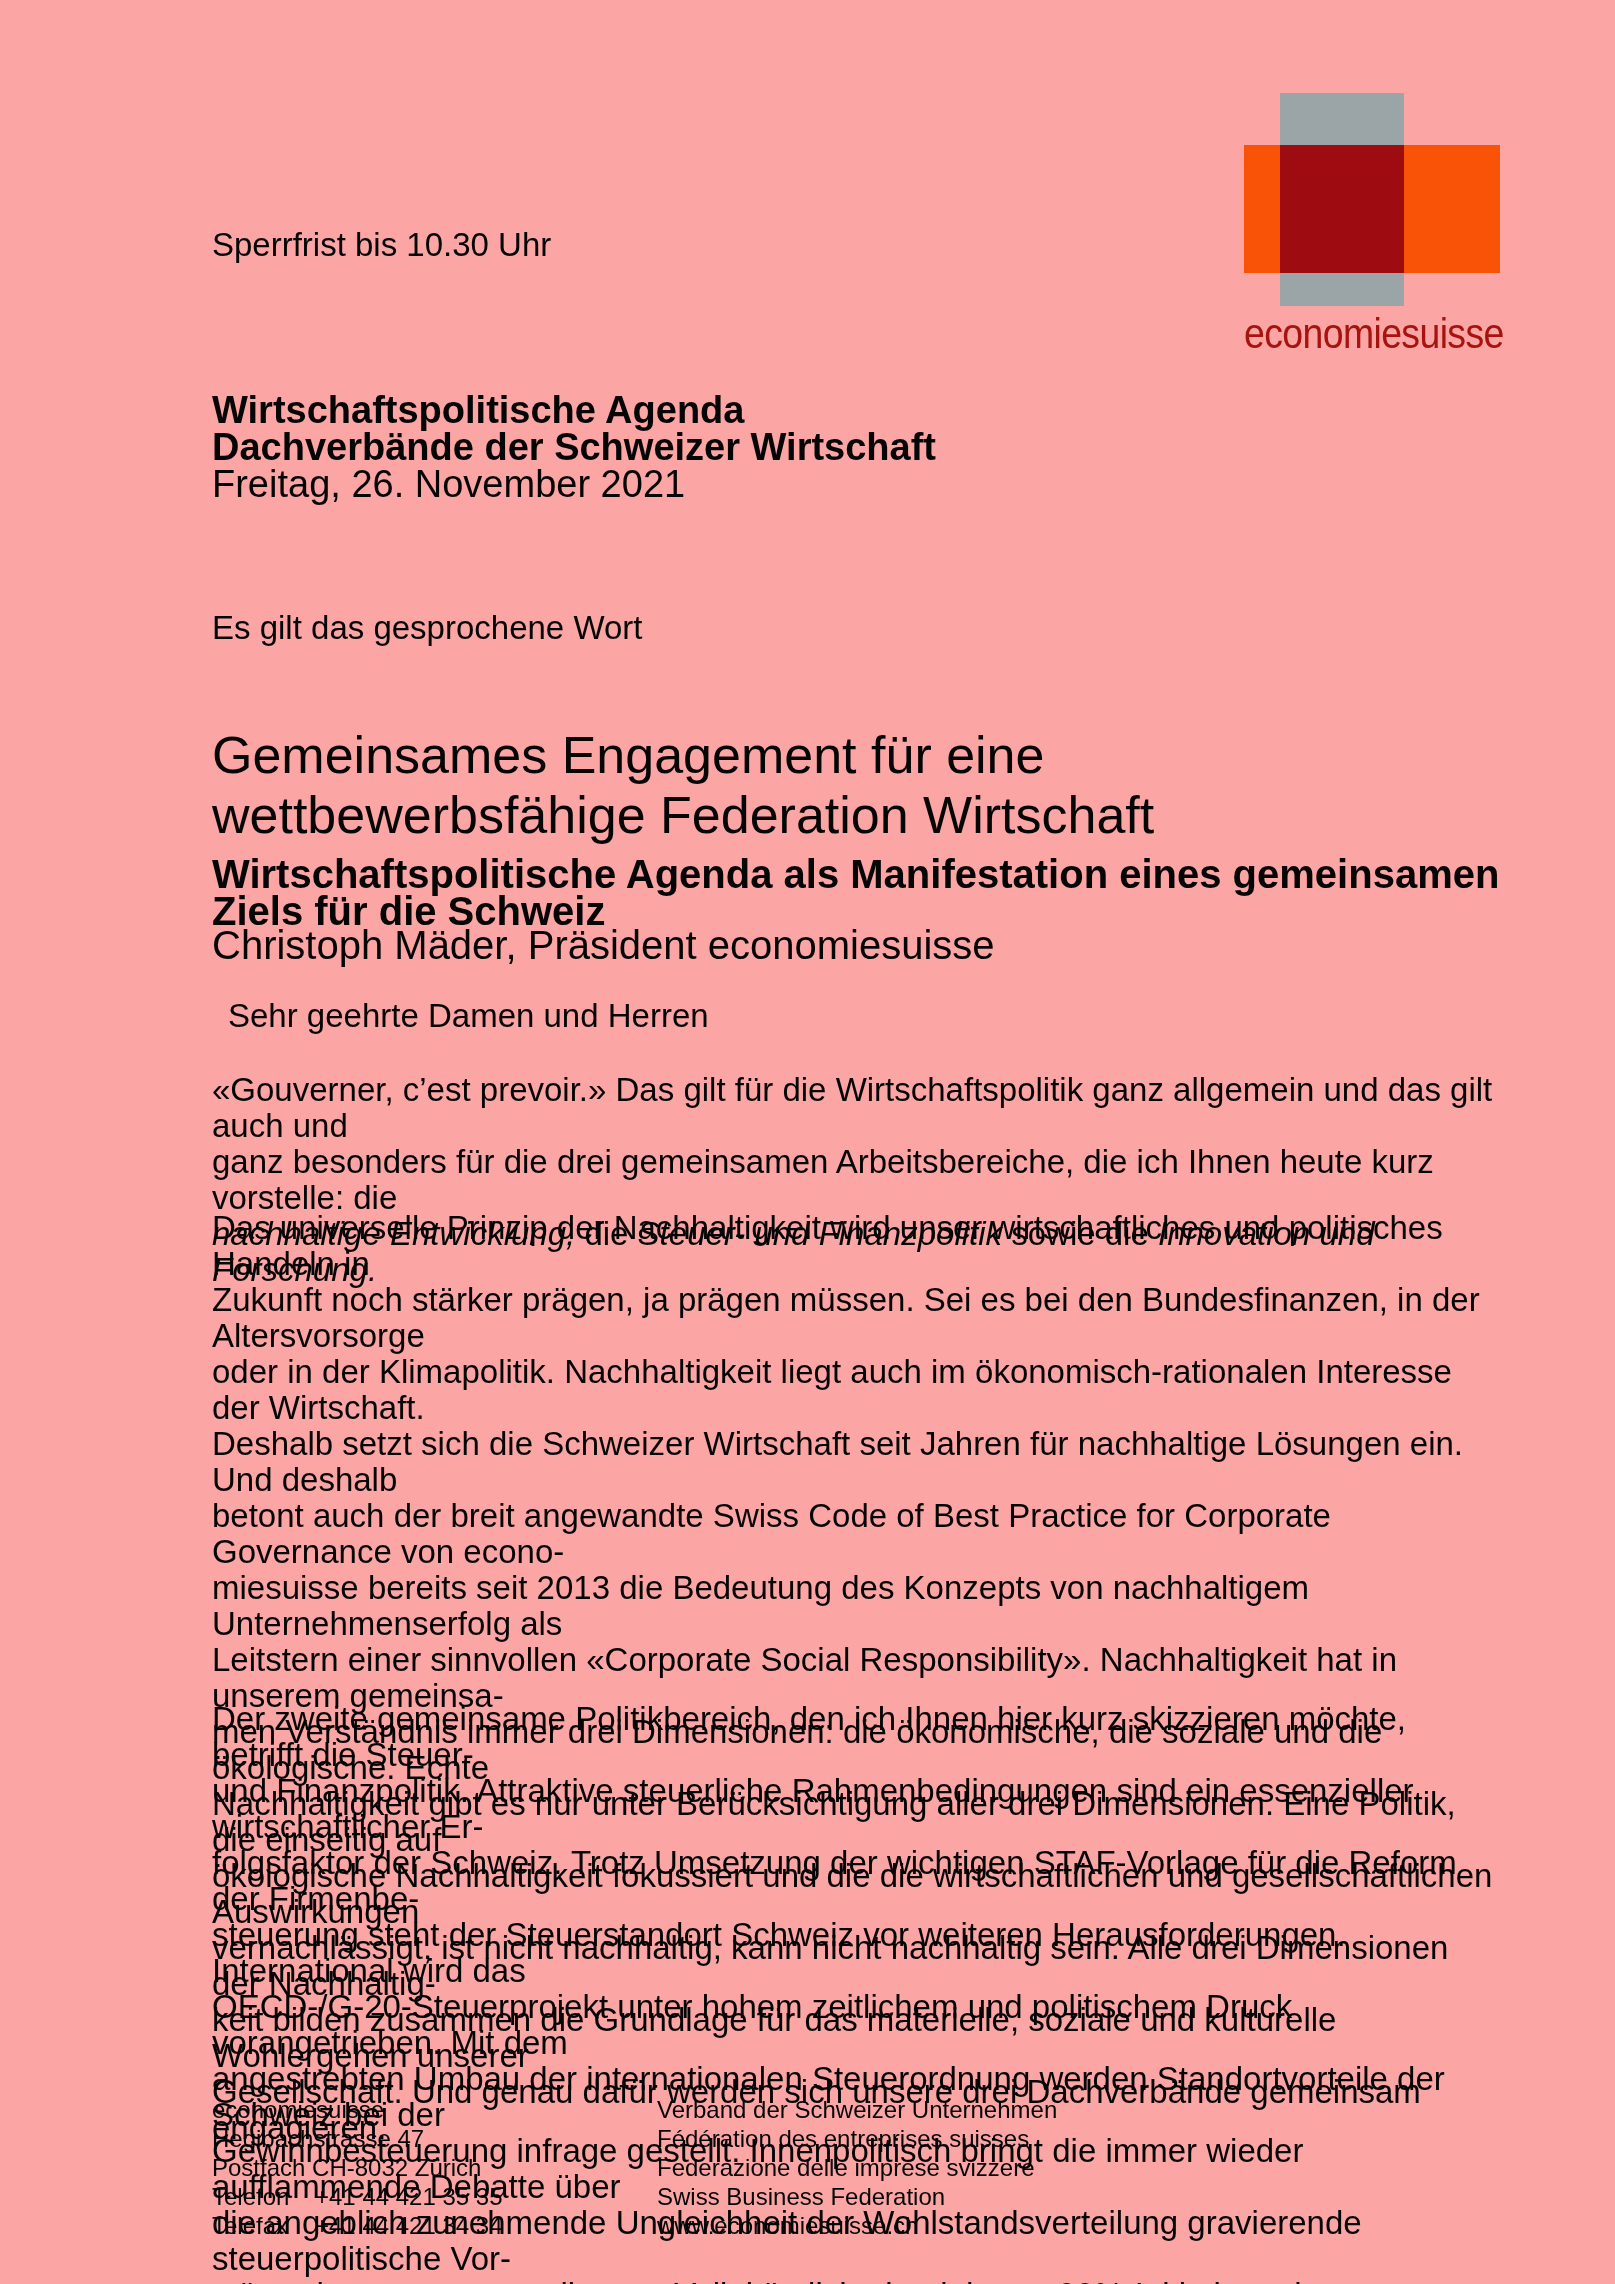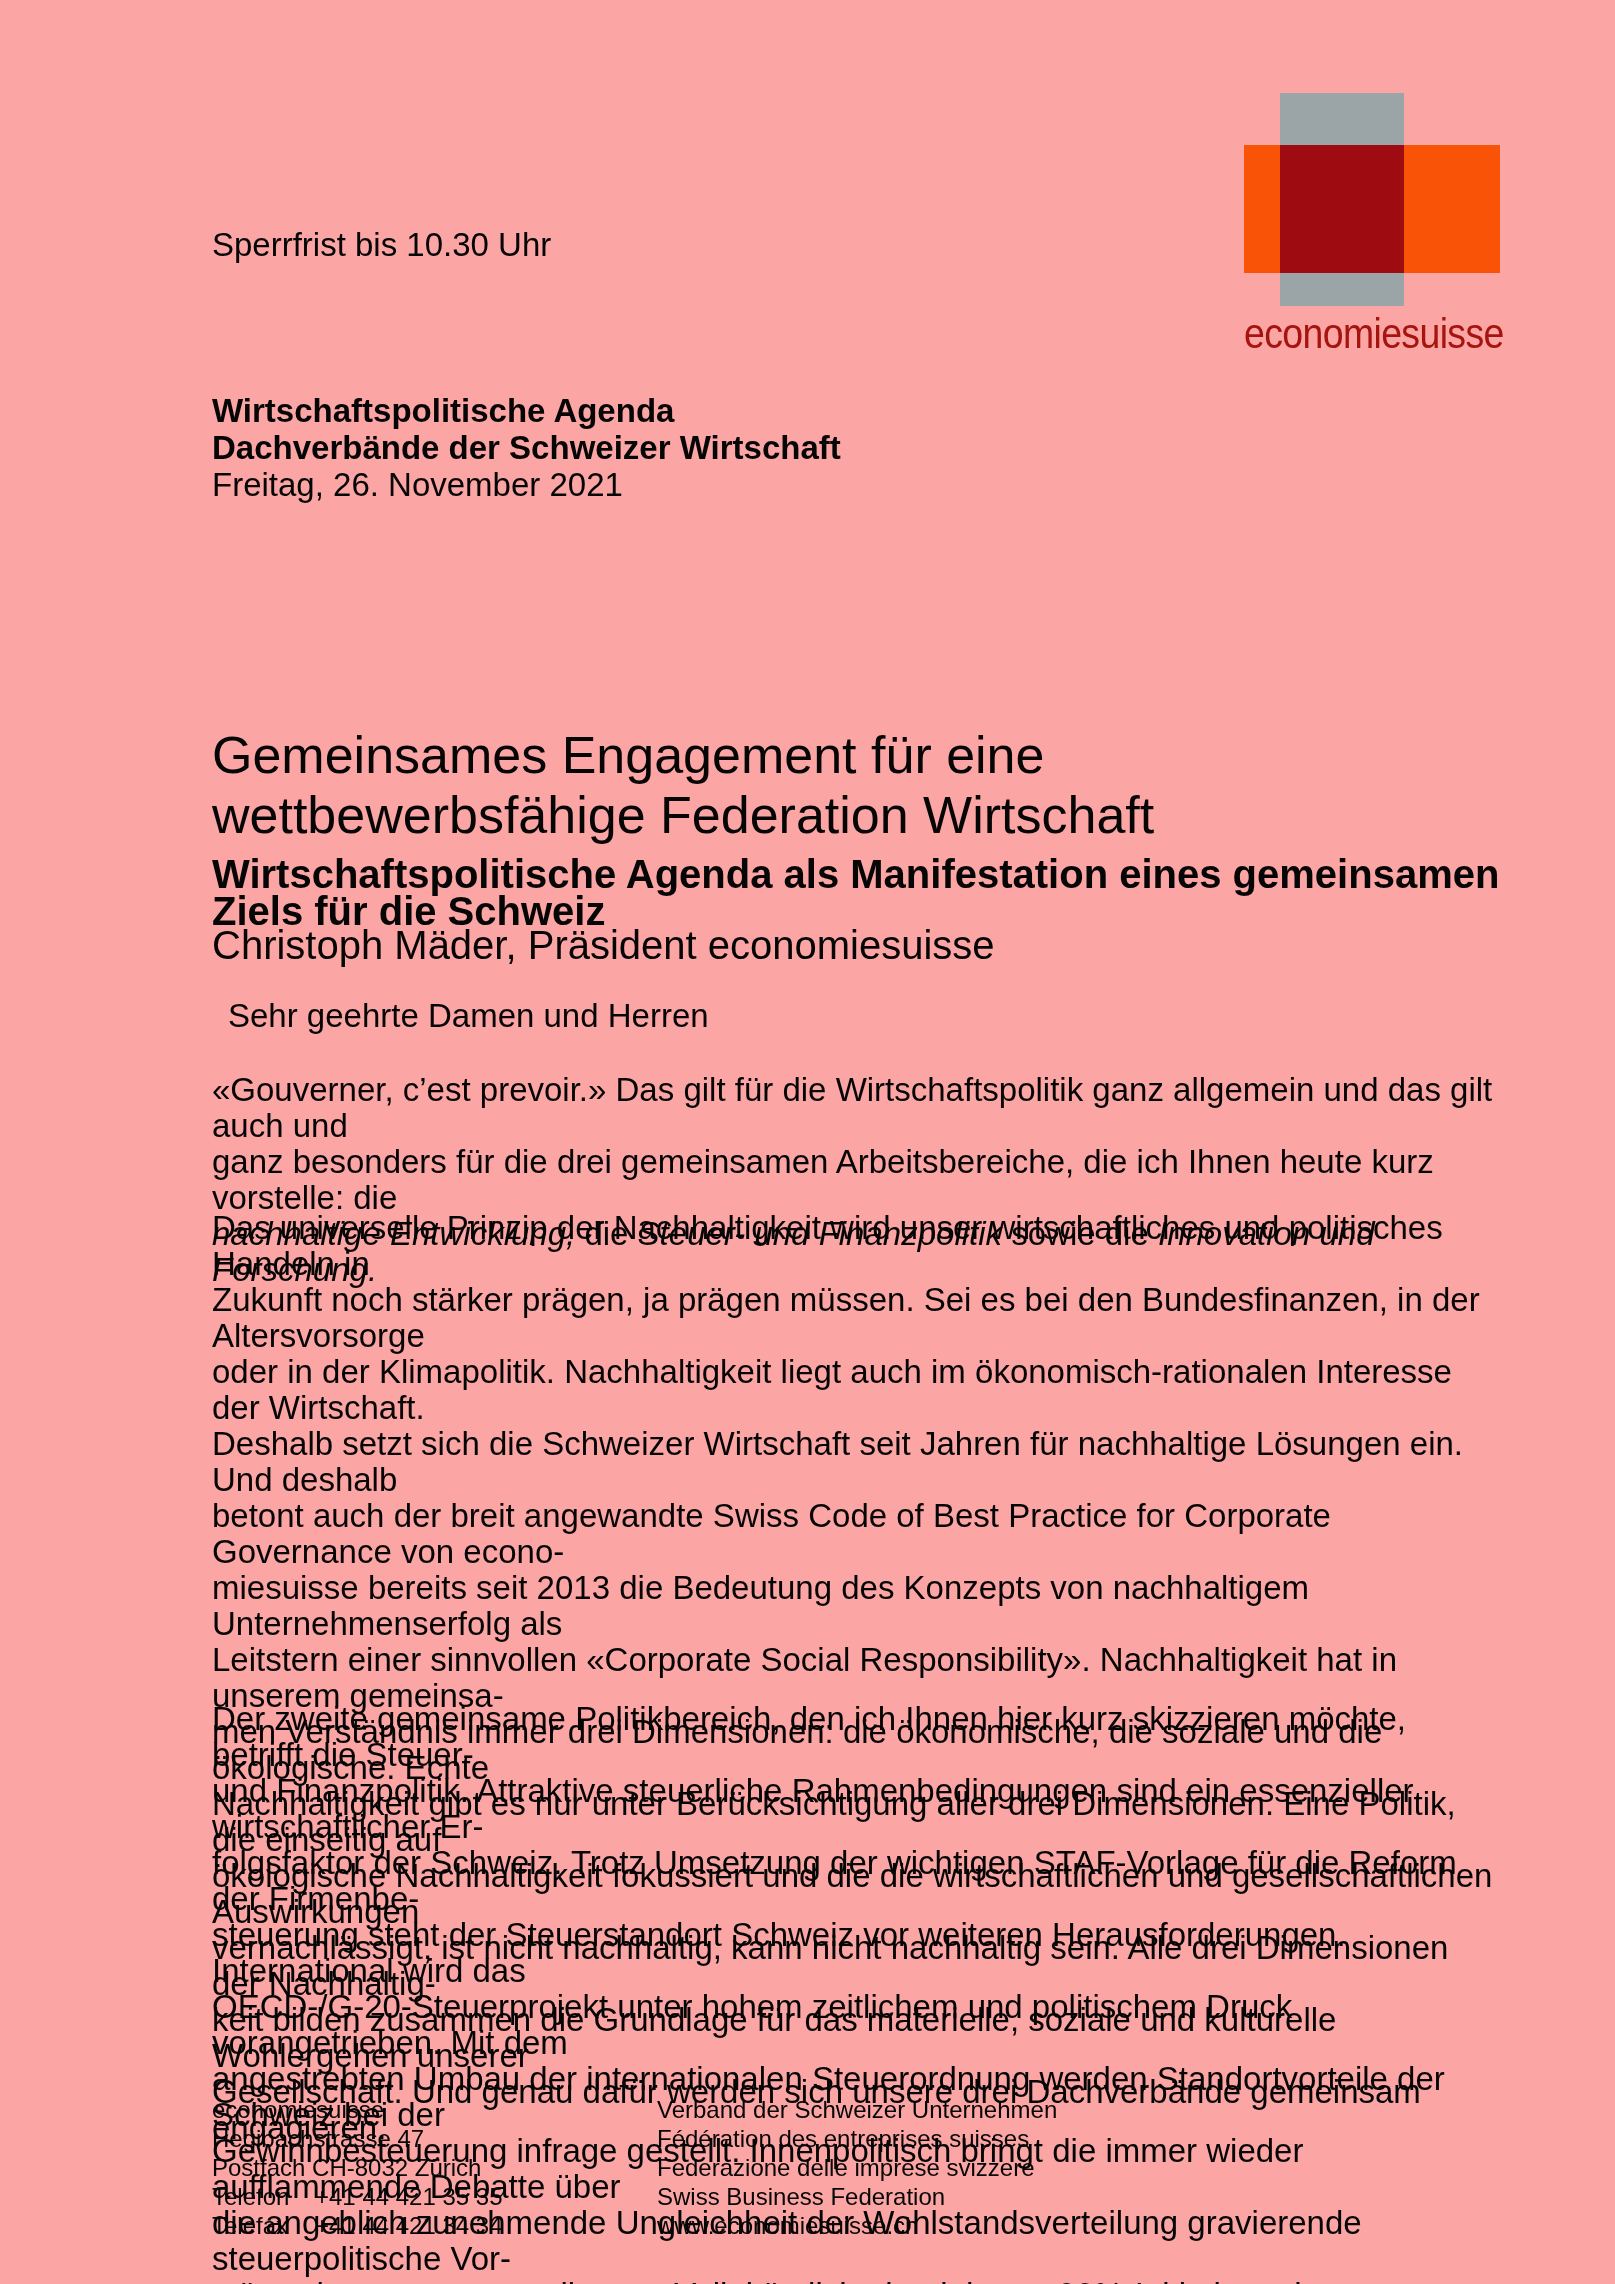--- a/index.html
+++ b/index.html
@@ -25,21 +25,21 @@
   
   .logo-gray   { left: 1280px; top: 93px; width: 124px; height: 213px; }
   .logo-orange { left: 1244px; top: 145px; width: 256px; height: 128px; }
   .logo-red    { left: 1280px; top: 145px; width: 124px; height: 128px; }
   .logo-wordmark {
     left: 1244px; top: 314px; width: 300px;
     font-size: 43px; line-height: 39px; letter-spacing: -0.7px;
     transform: scaleX(0.87); transform-origin: left top;
   }
 
-  .header-block { left: 212px; top: 392px; width: 1278px; font-size: 33px; line-height: 37px; }
+  .header-block { left: 212px; top: 392px; width: 1278px; font-size: 38px; line-height: 37px; }
   .spoken-note  { left: 212px; top: 609px; width: 1278px; font-size: 33px; line-height: 37px; }
 
   .doc-title {
     left: 212px; top: 725px; width: 1304px;
     font-size: 52px; line-height: 60px; font-weight: 400;
   }
   .doc-subtitle { left: 212px; top: 856px; width: 1297px; font-size: 40px; line-height: 37px; }
   .speaker      { left: 212px; top: 927px; width: 1278px; font-size: 40px; line-height: 37px; }
   .salutation   { left: 228px; top: 997px; width: 1278px; font-size: 33px; line-height: 37px; }
 
@@ -67,20 +67,21 @@
     <div class="abs logo-red" style="background: rgb(158, 12, 17);"></div>
     <div class="abs logo-wordmark" style="color: rgb(165, 20, 14);">economiesuisse</div>
   </div>
 
   <div class="abs header-block">
     <div class="bold">Wirtschaftspolitische Agenda</div>
     <div class="bold">Dachverbände der Schweizer Wirtschaft</div>
     <div>Freitag, 26. November 2021</div>
   </div>
 
+  <div class="abs spoken-note">Es gilt das gesprochene Wort</div>
 
   <div class="abs doc-title">
     <div>Gemeinsames Engagement für eine</div>
     <div>wettbewerbsfähige Federation Wirtschaft</div>
   </div>
 
   <div class="abs doc-subtitle bold">Wirtschaftspolitische Agenda als Manifestation eines gemeinsamen Ziels für die Schweiz</div>
 
   <div class="abs speaker">Christoph Mäder, Präsident economiesuisse</div>
 

